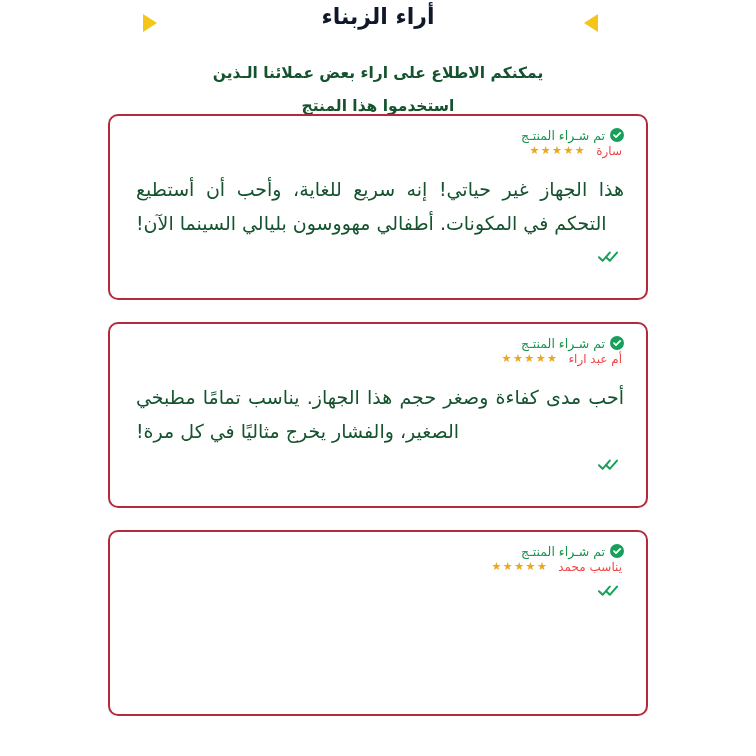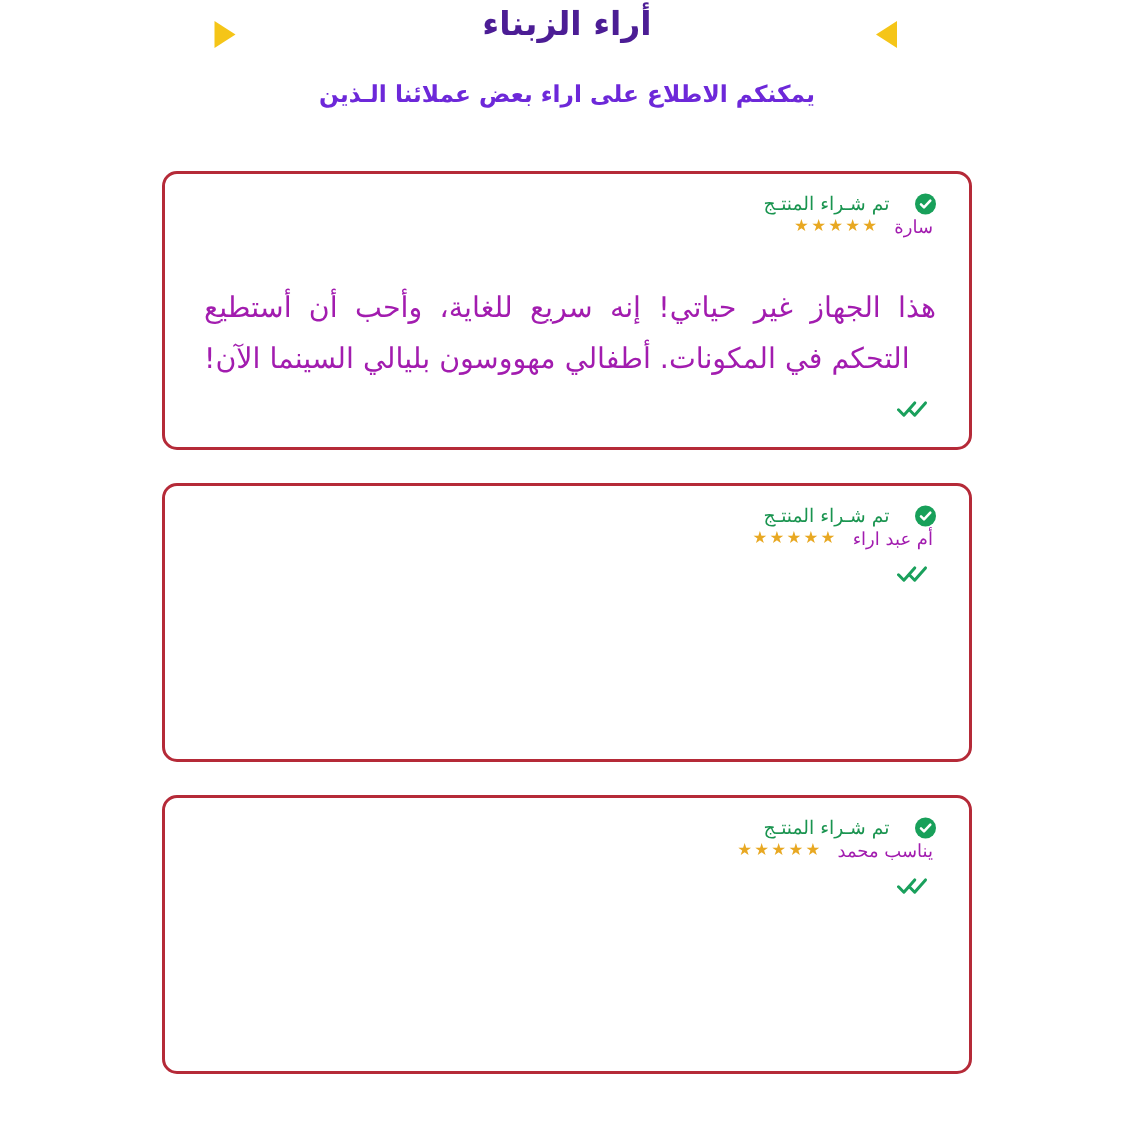--- a/index.html
+++ b/index.html
@@ -34,21 +34,21 @@
     height: 36px;
   }
 
   .page-title {
     position: absolute;
     left: 0;
     right: 0;
     top: 2px;
     font-size: 22px;
     font-weight: bold;
-    color: #4c1d95;
+    color: #0f172a;
     letter-spacing: 0px;
     line-height: 30px;
   }
 
   .arrow {
     position: absolute;
     top: 14px;
     width: 0;
     height: 0;
     border-top: 9px solid transparent;
@@ -59,24 +59,24 @@
     border-left: 14px solid #f5c518;
     border-right: 0;
   }
   .arrow-right-marker {
     left: 584px;
     border-right: 14px solid #f5c518;
     border-left: 0;
   }
 
   .subtitle {
-    margin-top: 11px;
+    margin-top: 21px;
     font-size: 15.5px;
     font-weight: bold;
-    color: #6d28d9;
+    color: #14532d;
     line-height: 33px;
     padding: 0 150px;
   }
   .subtitle .sub-line {
     display: block;
     white-space: nowrap;
   }
 
   
   .reviews {
@@ -101,22 +101,22 @@
   .card-head {
     text-align: left;
     direction: rtl;
     padding-left: 8px;
   }
 
   .verified-row {
     display: flex;
     flex-direction: row;
     justify-content: flex-start;
-    align-items: center;
-    gap: 17px;
+    align-items: flex-start;
+    gap: 5px;
   }
 
   .verified-badge {
     width: 14px;
     height: 14px;
     border-radius: 50%;
     background: #18a05a;
     display: inline-flex;
     align-items: center;
     justify-content: center;
@@ -136,40 +136,40 @@
     flex-direction: row;
     justify-content: flex-start;
     align-items: center;
     gap: 10px;
     margin-top: 1px;
     padding-right: 2px;
   }
 
   .reviewer-name {
     font-size: 12px;
-    color: #a21caf;
+    color: #ef4444;
     white-space: nowrap;
     order: 0;
   }
 
   .stars {
     font-size: 11px;
     color: #e8a822;
     letter-spacing: 1.5px;
     line-height: 12px;
     white-space: nowrap;
     direction: ltr;
     order: 1;
   }
 
   .review-body {
-    margin-top: 30px;
+    margin-top: 14px;
     font-size: 19px;
     line-height: 34px;
-    color: #a21caf;
+    color: #14532d;
     text-align: justify;
     text-align-last: left;
     direction: rtl;
     padding-left: 4px;
   }
 
   .read-receipt {
     margin-top: 6px;
     text-align: right;
     direction: ltr;
@@ -186,20 +186,21 @@
   <div class="header">
 
     <div class="title-row">
       <div class="arrow arrow-left-marker"></div>
       <div class="page-title">أراء الزبناء</div>
       <div class="arrow arrow-right-marker"></div>
     </div>
 
     <div class="subtitle">
       <span class="sub-line">يمكنكم الاطلاع على اراء بعض عملائنا الـذين</span>
+      <span class="sub-line">استخدموا هذا المنتج</span>
     </div>
 
   </div>
 
   <div class="reviews">
 
     <div class="review-card">
       <div class="card-head">
         <div class="verified-row">
           <span class="verified-badge">
@@ -231,20 +232,21 @@
               <path d="M2 5.2 L4 7.2 L8.2 2.8" fill="none" stroke="#ffffff" stroke-width="1.7" stroke-linecap="round" stroke-linejoin="round"></path>
             </svg>
           </span>
           <span class="verified-text">تم شـراء المنتـج</span>
         </div>
         <div class="rating-row">
           <span class="reviewer-name">أم عبد اراء</span>
           <span class="stars">★★★★★</span>
         </div>
       </div>
+      <div class="review-body">أحب مدى كفاءة وصغر حجم هذا الجهاز. يناسب تمامًا مطبخي الصغير، والفشار يخرج مثاليًا في كل مرة!</div>
       <div class="read-receipt">
         <svg width="22" height="13" viewBox="0 0 22 13" aria-hidden="true">
           <path d="M1 7.2 L4.6 10.8 L11.8 2.6" fill="none" stroke="#1aa05c" stroke-width="2" stroke-linecap="round" stroke-linejoin="round"></path>
           <path d="M8.2 7.2 L11.8 10.8 L19 2.6" fill="none" stroke="#1aa05c" stroke-width="2" stroke-linecap="round" stroke-linejoin="round"></path>
         </svg>
       </div>
     </div>
 
     <div class="review-card">
       <div class="card-head">

